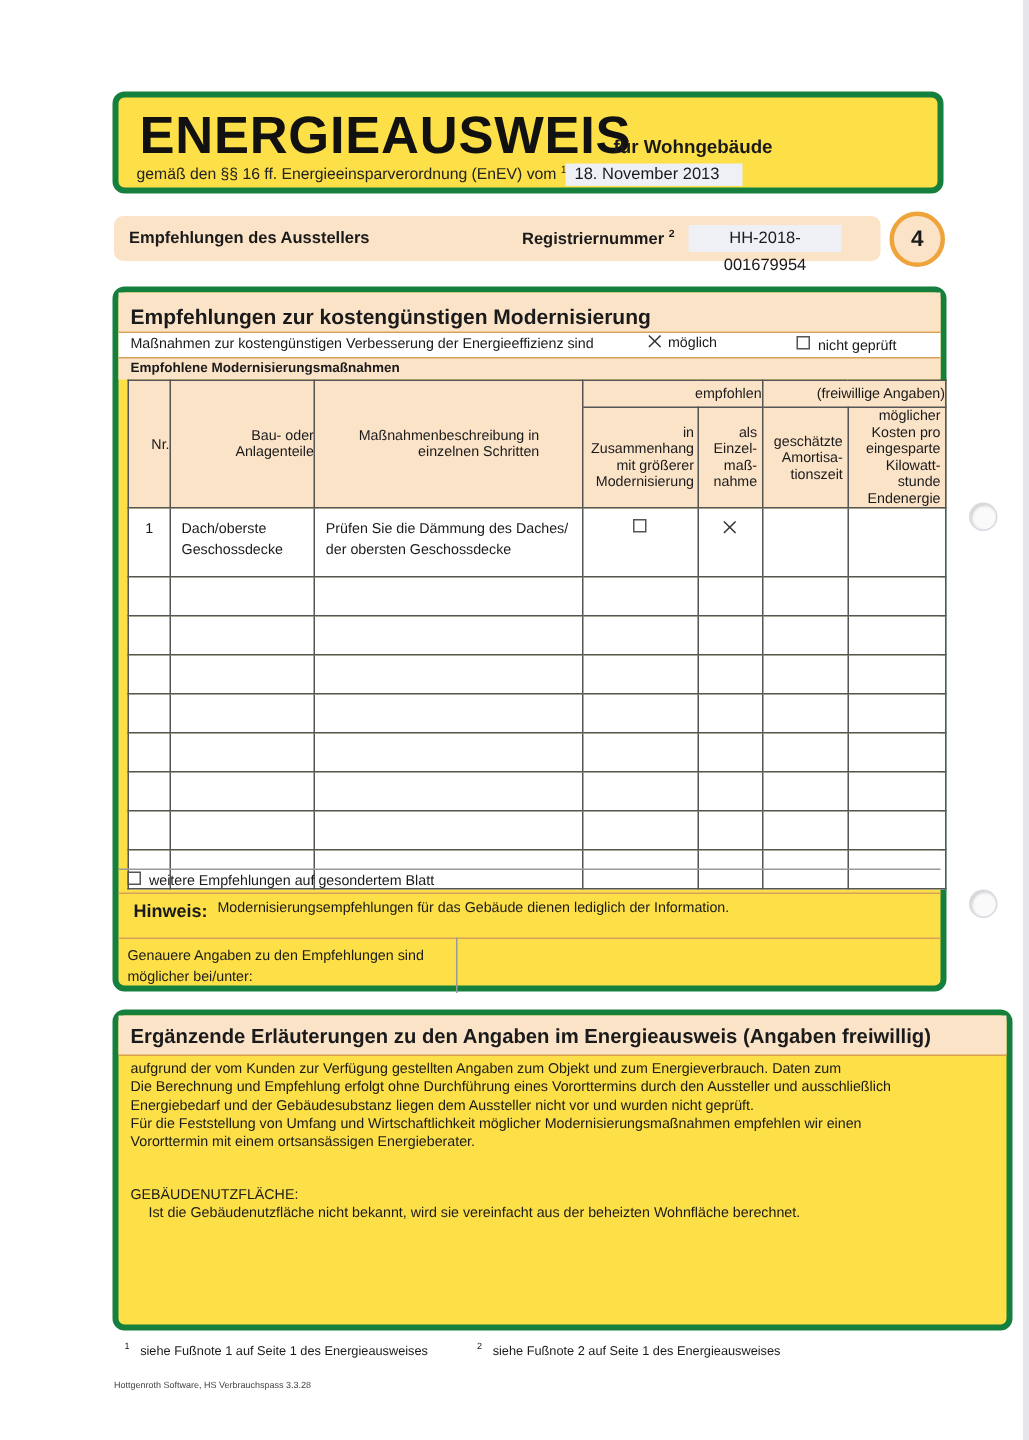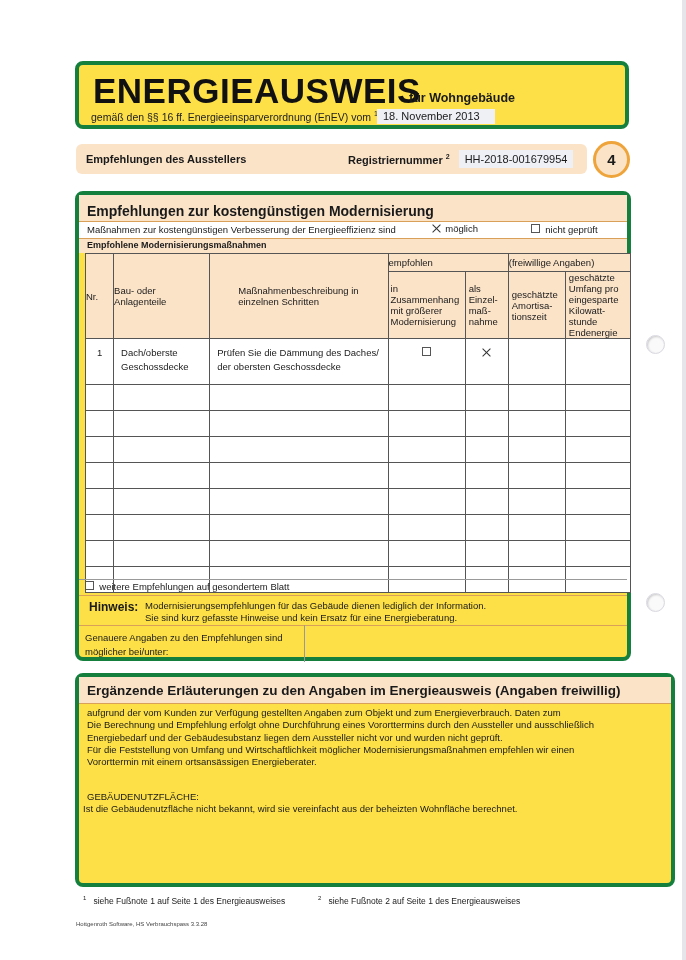--- a/index.html
+++ b/index.html
@@ -13,54 +13,54 @@
   #title { left:14px; top:6px; font-size:35px; font-weight:bold; letter-spacing:0.5px; color:#111; }
   #subtitle { left:330px; top:26px; font-size:12.5px; font-weight:bold; }
   #law { left:12px; top:45px; font-size:10.5px; color:#222; }
   #law sup { font-size:7px; }
   #date { left:298px; top:44px; width:112px; height:15px; background:#eef0f6; font-size:11px; padding-left:6px; line-height:15px; }
   
   #bar { left:76px; top:144px; width:511px; height:30px; border-radius:6px; }
   #bar-label { left:10px; top:9px; font-size:11px; font-weight:bold; }
   #reg-label { left:272px; top:9px; font-size:11px; font-weight:bold; }
   #reg-label sup { font-size:7px; }
-  #reg-val { left:383px; top:6px; width:114px; height:18px; background:#eef0f6; font-size:11px; text-align:center; line-height:18px; }
+  #reg-val { left:383px; top:6px; width:102px; height:18px; background:#eef0f6; font-size:11px; text-align:center; line-height:18px; }
   #page-num { left:593px; top:141px; width:37px; height:37px; border:3px solid #eea43a; border-radius:50%; box-sizing:border-box; background:#fbe3c8; text-align:center; line-height:31px; font-size:15px; font-weight:bold; }
   
   #s1 { left:75px; top:191px; width:556px; height:470px; }
   .row-line { position:absolute; left:0; right:0; border-top:1px solid #d9a05a; }
   #s1-title { left:8px; top:8px; font-size:14px; font-weight:bold; }
   #s1-head { left:0; top:0; right:0; height:26px; }
   #s1-line2 { left:0; right:0; top:26px; height:17px; background:#fff; }
   #measures-text { left:8px; top:29px; font-size:9.5px; }
   #possible { left:354px; top:28px; font-size:9.5px; }
   #notpossible { left:452px; top:29px; font-size:9.5px; }
   #s1-line3 { left:0; right:0; top:43px; height:15px; }
   #rec-title { left:8px; top:45px; font-size:9px; font-weight:bold; }
   table.grid { position:absolute; left:6px; top:58px; width:546px; border-collapse:collapse; font-size:9.5px; }
   table.grid td, table.grid th { border:1px solid #555; padding:0; font-weight:normal; }
-  table.grid thead th { background:#fbe3c8; text-align:left; vertical-align:middle; line-height:11px; }
+  table.grid thead th { background:#fbe3c8; text-align:right; vertical-align:middle; line-height:11px; }
   table.grid tbody td { height:25px; background:#fff; }
   table.grid tbody tr.first td { height:38px; vertical-align:top; padding-top:7px; line-height:14px; }
   .cb { display:inline-block; width:7px; height:7px; border:1px solid #555; position:relative; }
   .cbx::before, .cbx::after { content:""; position:absolute; left:-2px; top:3px; width:11px; border-top:1px solid #333; }
   .cbx::before { transform:rotate(45deg); }
   .cbx::after { transform:rotate(-45deg); }
   #more-rec { left:6px; top:386px; font-size:9.5px; }
   #hint-label { left:10px; top:405px; font-size:12px; font-weight:bold; }
   #hint-text { left:66px; top:405px; font-size:9.5px; line-height:12px; }
   #details-text { left:6px; top:436px; font-size:9.5px; line-height:14px; }
   #details-divider { left:225px; top:430px; height:37px; border-left:1px solid #999; }
   
   #s2 { left:75px; top:673px; width:600px; height:214px; }
   #s2-head { left:0; top:0; right:0; height:26px; }
   #s2-title { left:8px; top:6px; font-size:13.5px; font-weight:bold; }
   #s2-body { left:8px; top:30px; width:530px; font-size:9.5px; line-height:12.3px; }
   #s2-area-label { left:8px; top:114px; font-size:9.5px; }
-  #s2-area-text { left:4px; top:126px; font-size:9.5px; }
+  #s2-area-text { left:20px; top:126px; font-size:9.5px; }
   
   .fn { font-size:8.5px; }
   .fn sup { font-size:6px; }
   #fn1 { left:83px; top:895px; }
   #fn2 { left:318px; top:895px; }
   #software { left:76px; top:921px; font-size:6px; color:#444; }
   .hole { position:absolute; width:17px; height:17px; border-radius:50%; border:1px solid #d8d8e0; background:#fafafa; box-shadow: inset 1px 1px 2px #ccc; }
   #edge { position:absolute; left:682px; top:0; width:4px; height:960px; background:#e6e6ea; }
 </style>
 </head>
@@ -111,21 +111,21 @@
         <th rowspan="2">Nr.</th>
         <th rowspan="2" style="padding:0 0">Bau- oder Anlagenteile</th>
         <th rowspan="2" style="padding:0 28px">Maßnahmenbeschreibung in einzelnen Schritten</th>
         <th colspan="2" style="height:17px">empfohlen</th>
         <th colspan="2">(freiwillige Angaben)</th>
       </tr>
       <tr>
         <th style="height:52px;padding:0 2px">in Zusammenhang mit größerer Modernisierung</th>
         <th style="padding:0 3px">als Einzel-maß-nahme</th>
         <th style="padding:0 3px">geschätzte Amortisa-tionszeit</th>
-        <th style="padding:0 3px">geschätzte Umfang pro eingesparte Kilowatt-stunde Endenergie</th>
+        <th style="padding:0 3px">möglicher Kosten pro eingesparte Kilowatt-stunde Endenergie</th>
       </tr>
     </thead>
     <tbody id="tbody">
       <tr class="first">
         <td style="text-align:center">1</td>
         <td style="padding-left:7px"><span>Dach/oberste</span><br><span>Geschossdecke</span></td>
         <td style="padding-left:7px"><span>Prüfen Sie die Dämmung des Daches/</span><br><span>der obersten Geschossdecke</span></td>
         <td style="text-align:center"><span class="cb"></span></td>
         <td style="text-align:center"><span class="cb cbx" style="border:none"></span></td>
         <td></td>
@@ -203,21 +203,21 @@
           <td></td>
           <td></td>
         </tr>
       </tbody>
   </table>
 
   <div class="row-line" style="top:384px;border-color:#999"></div>
   <div id="more-rec" class="abs"><span class="cb"></span>&nbsp; <span>weitere Empfehlungen auf gesondertem Blatt</span></div>
   <div class="row-line" style="top:400px;"></div>
   <div id="hint-label" class="abs">Hinweis:</div>
-  <div id="hint-text" class="abs"><span>Modernisierungsempfehlungen für das Gebäude dienen lediglich der Information.</span><br><span>Sie sind kurz gefasste Hinweise und kein Ersatz für eine Energieberatung.</span></div>
+  <div id="hint-text" class="abs"><span>Modernisierungsempfehlungen für das Gebäude dienen lediglich der Information.</span><br></div>
   <div class="row-line" style="top:430px;"></div>
   <div id="details-text" class="abs"><span>Genauere Angaben zu den Empfehlungen sind</span><br><span>möglicher bei/unter:</span></div>
   <div id="details-divider" class="abs"></div>
   <div class="abs" style="left:228px;top:432px;width:318px;height:32px;"></div>
 </div>
 
 <div id="s2" class="orange-box">
   <div id="s2-head" class="abs peach"></div>
   <div class="row-line" style="top:26px;"></div>
   <div id="s2-title" class="abs">Ergänzende Erläuterungen zu den Angaben im Energieausweis (Angaben freiwillig)</div>

